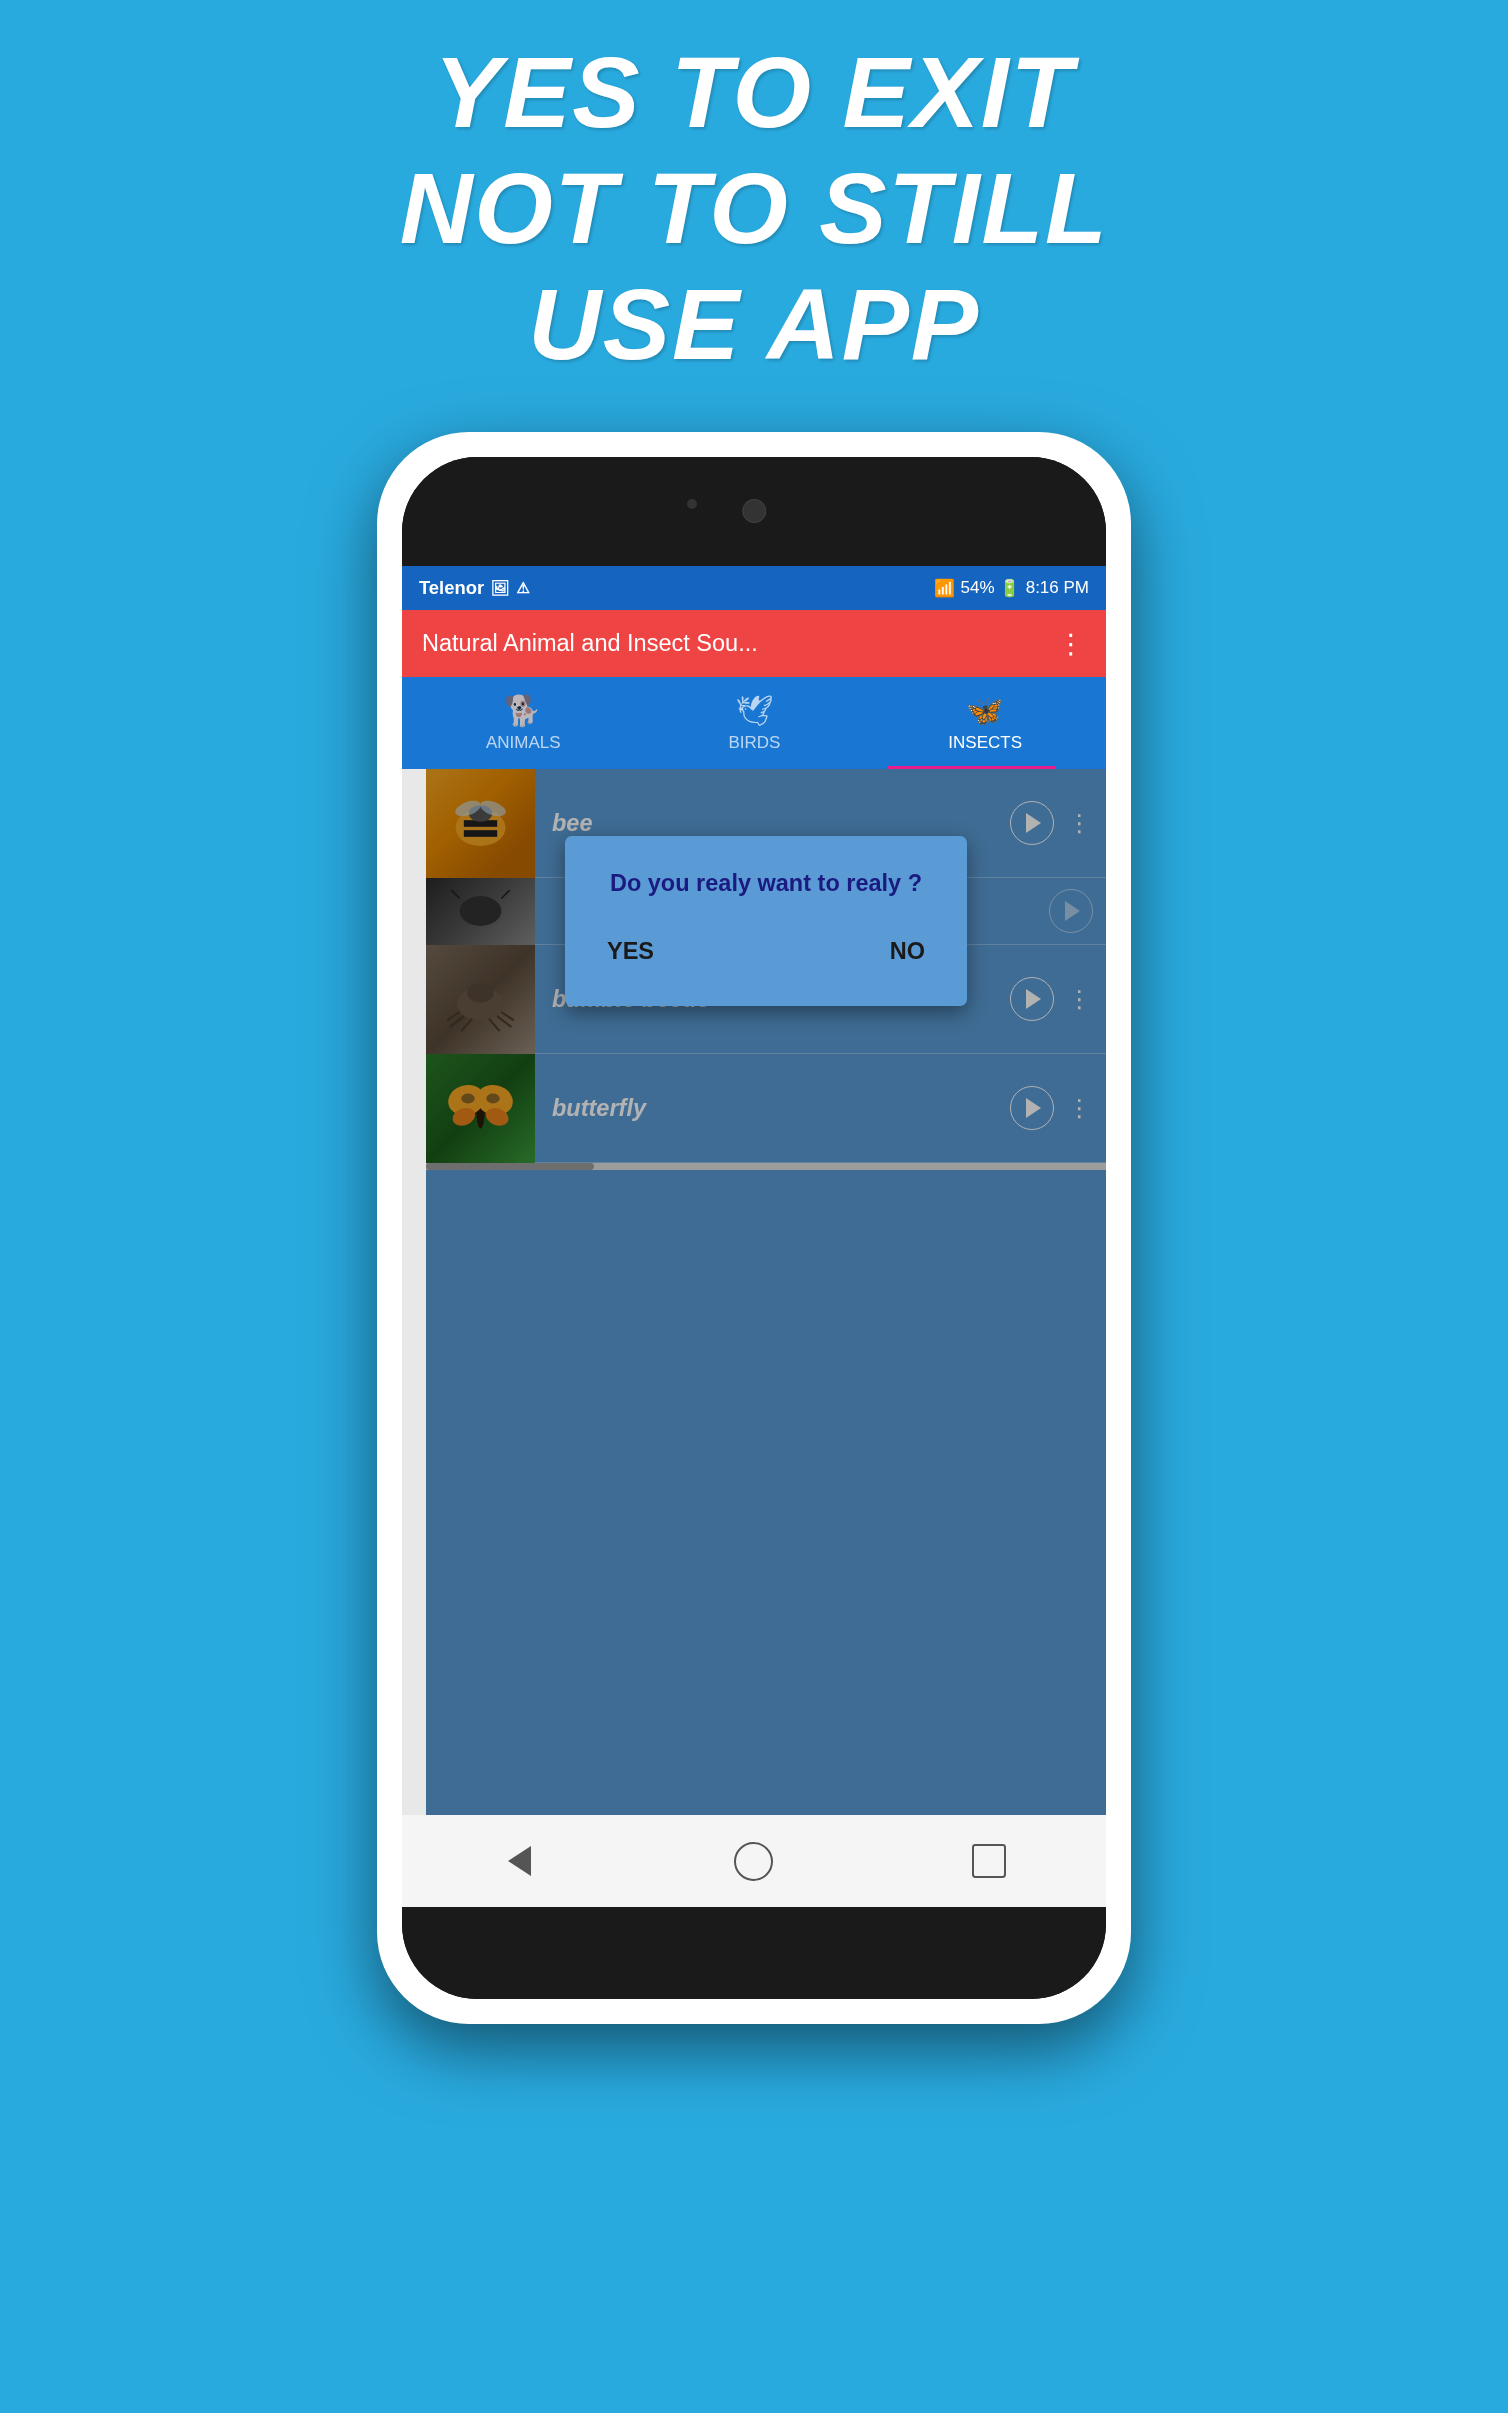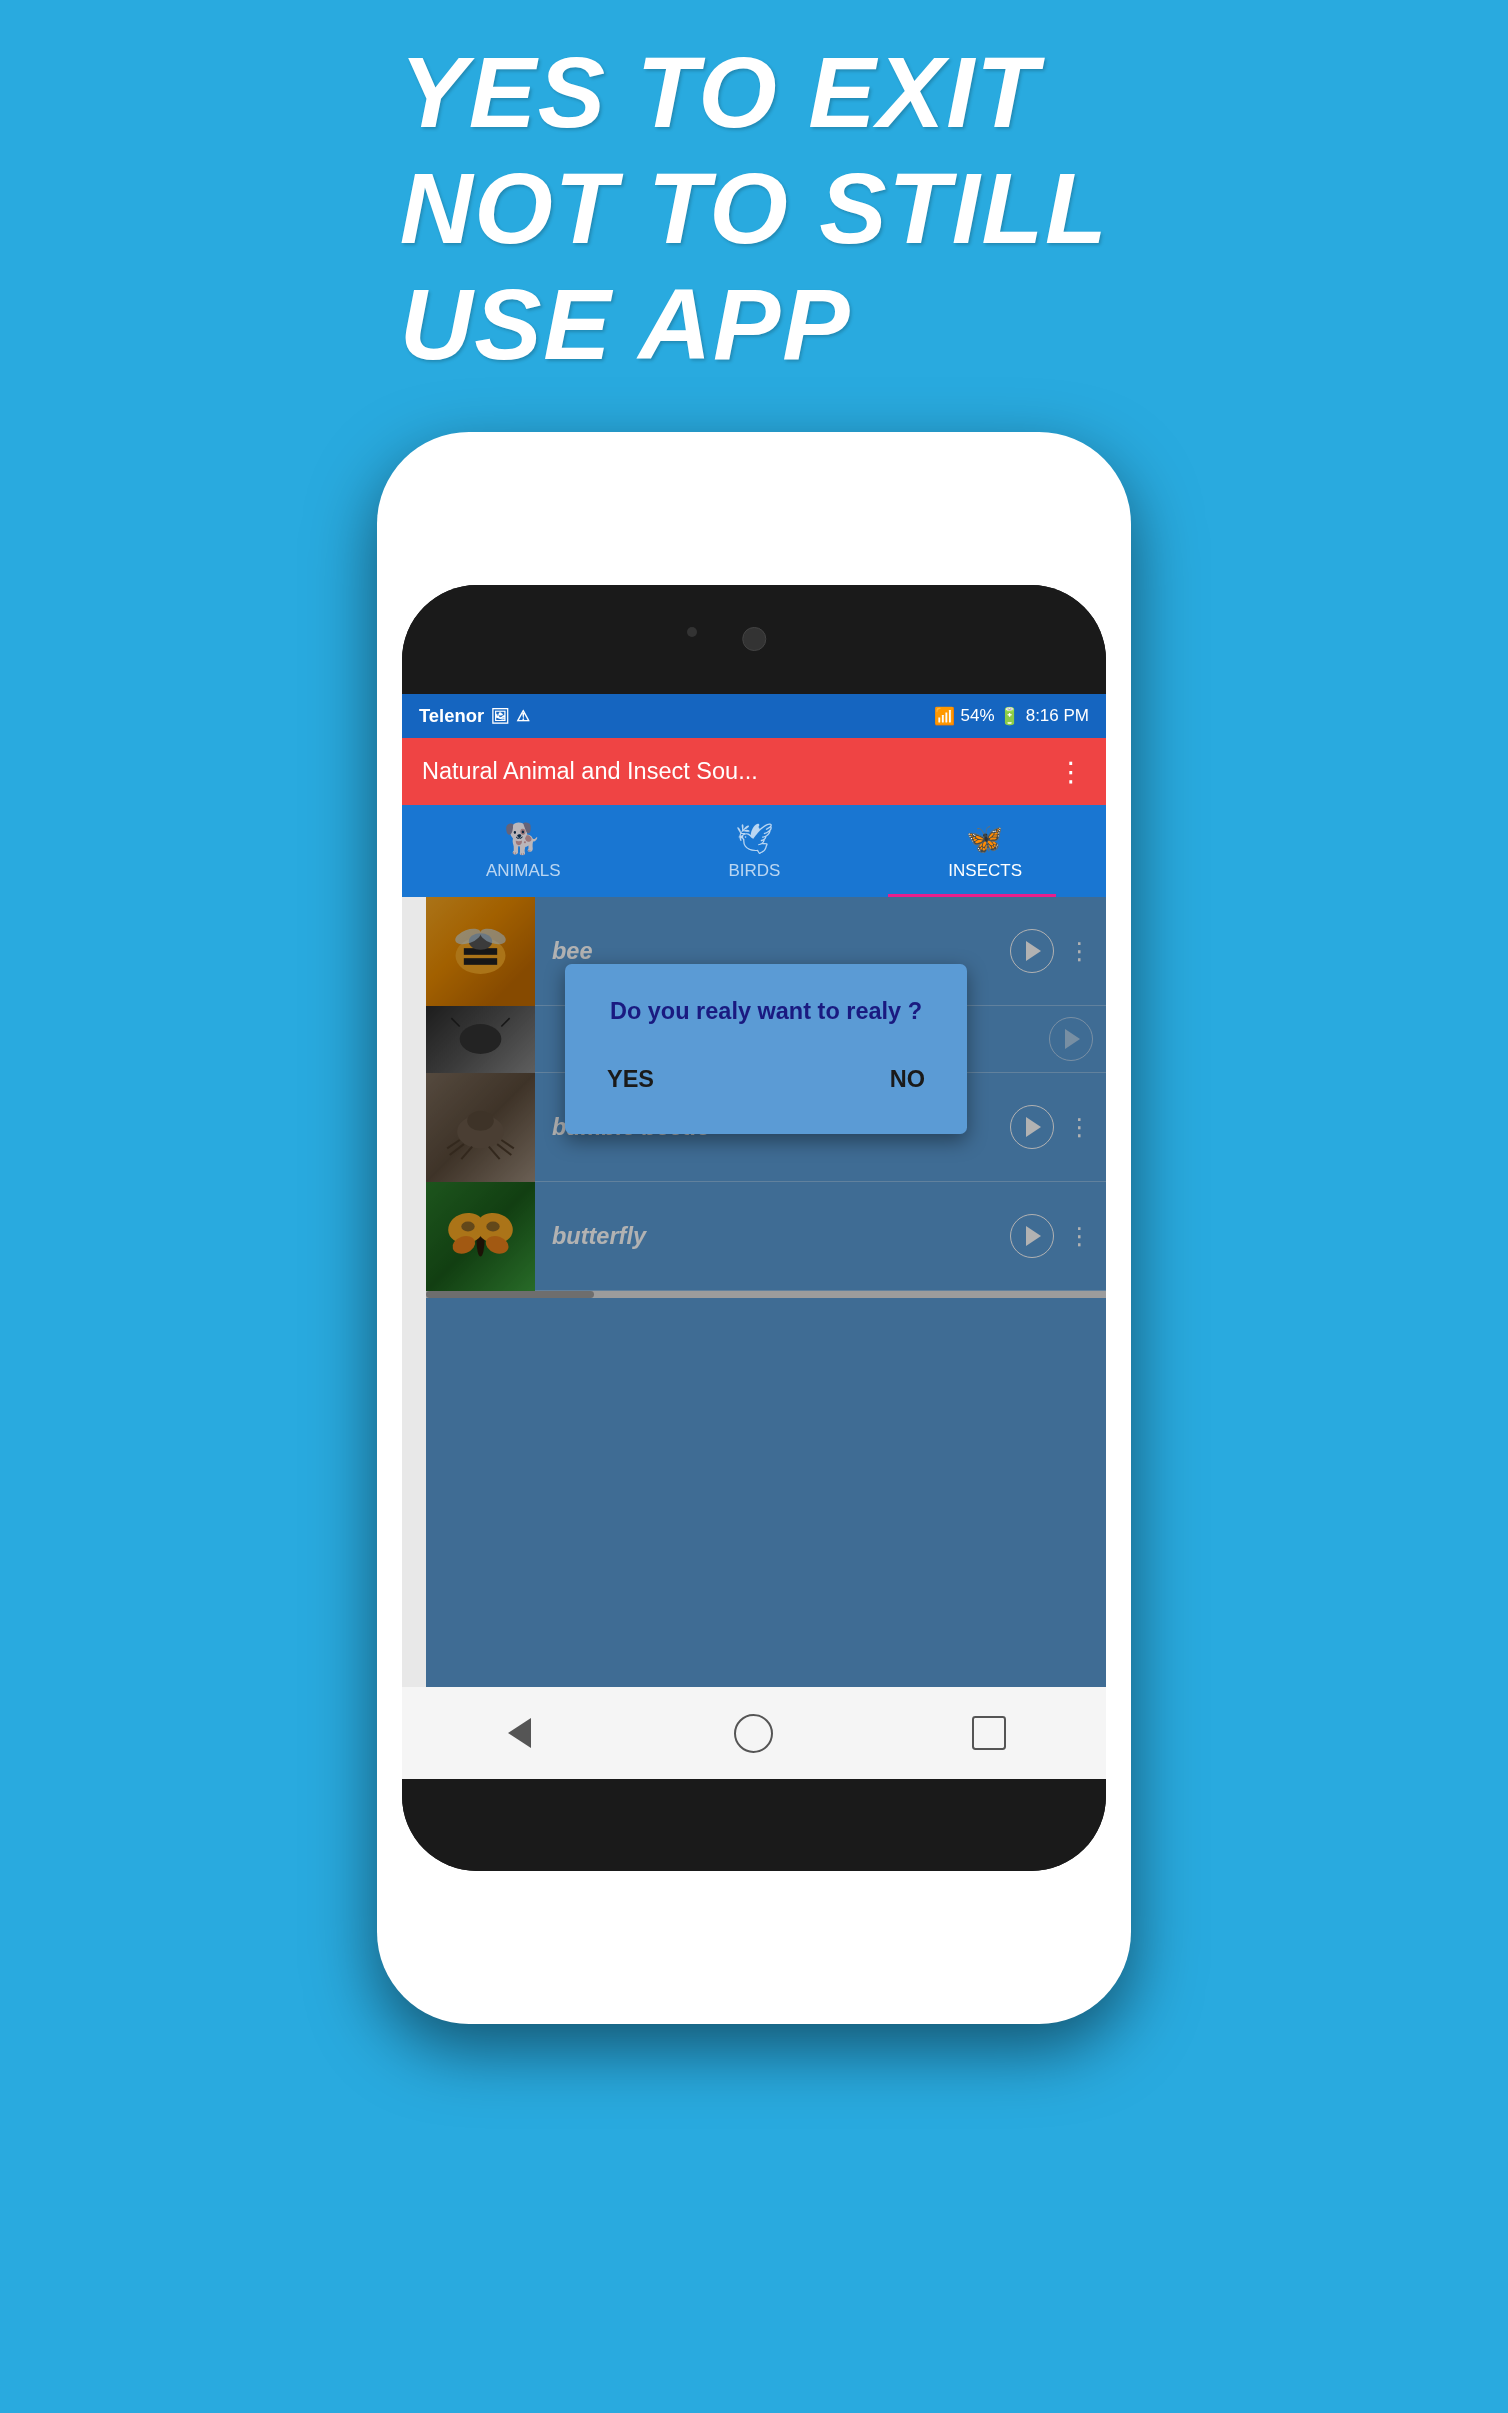--- a/index.html
+++ b/index.html
@@ -10,20 +10,21 @@
       background-color: #29aadf;
       display: flex;
       flex-direction: column;
       align-items: center;
       font-family: Arial, sans-serif;
       overflow: hidden;
     }
 
     .header-text {
       margin-top: 34px;
+      text-align: center;
       color: white;
       font-size: 101px;
       font-weight: 900;
       font-family: 'Arial Black', Impact, sans-serif;
       text-transform: uppercase;
       line-height: 1.15;
       letter-spacing: 1.7px;
       text-shadow: 1.7px 1.7px 3.4px rgba(0,0,0,0.2);
       font-style: italic;
     }
@@ -37,21 +38,21 @@
       border-radius: 92px;
       display: flex;
       align-items: center;
       justify-content: center;
       box-shadow: 0 25px 67px rgba(0,0,0,0.5);
       position: relative;
     }
 
     .phone-body {
       width: 704px;
-      height: 1286px;
+      height: 1542px;
       background: #1a1a1a;
       border-radius: 75px;
       display: flex;
       flex-direction: column;
       align-items: center;
       justify-content: flex-start;
       overflow: hidden;
       position: relative;
     }
 

